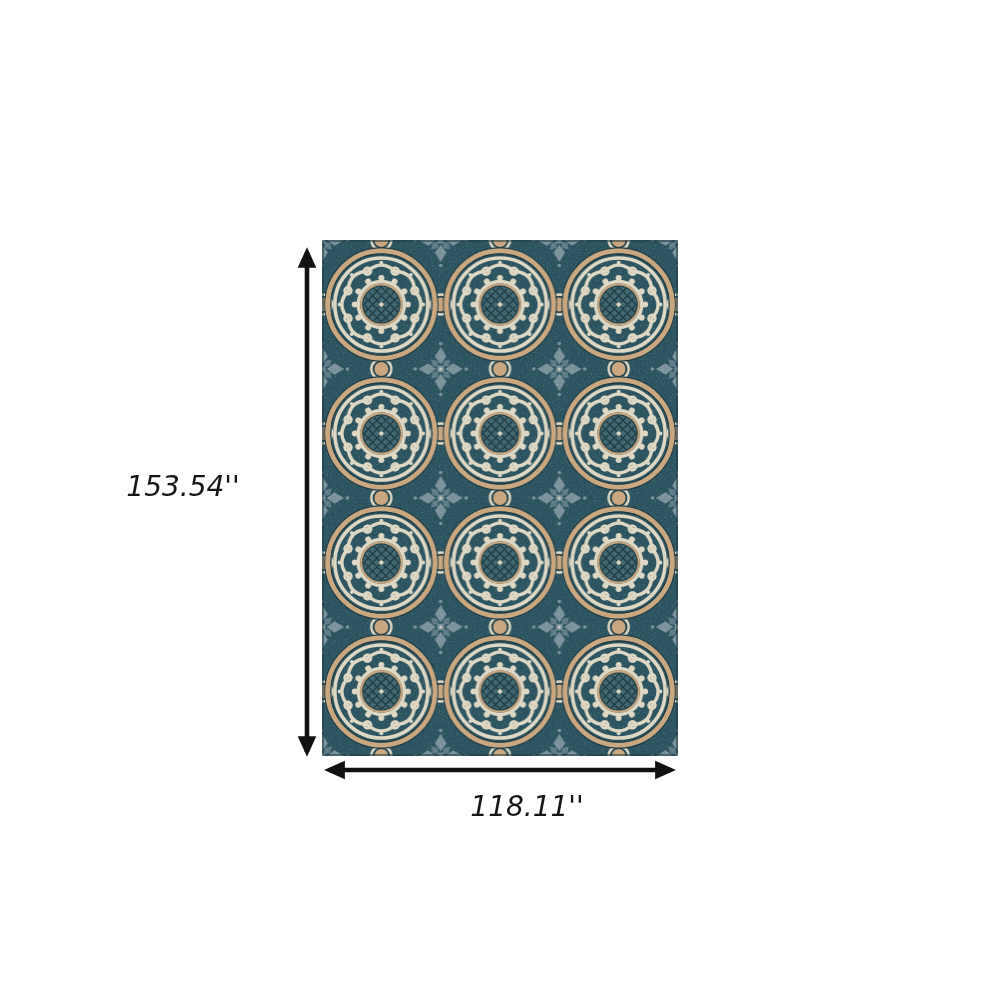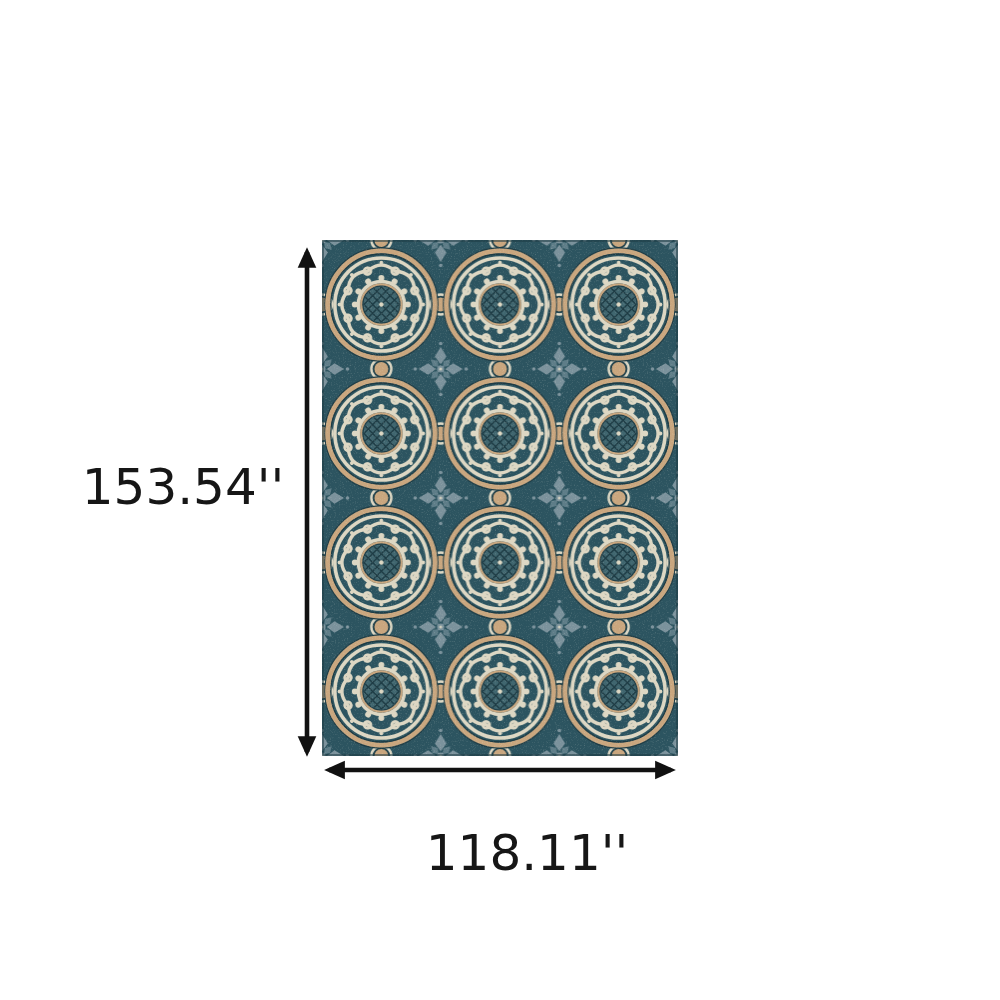--- a/index.html
+++ b/index.html
@@ -7,29 +7,30 @@
     width:1000px;height:1000px;
     background:var(--page-bg,#fff);
     font-family:"DejaVu Sans", "Liberation Sans", sans-serif;
     position:relative;overflow:hidden;
   }
   .stage{position:absolute;inset:0;}
   svg{position:absolute;left:0;top:0;}
   .dim-label{
     position:absolute;
     color:var(--text,#161616);
-    font-size:50px;
+    font-size:28px;
     line-height:46px;
     text-align:center;
     letter-spacing:0px;
     white-space:nowrap;
     user-select:none;
+    font-style:italic;
   }
   .dim-label.v{left:63px;top:464px;width:240px;}
-  .dim-label.h{left:407px;top:830px;width:240px;}
+  .dim-label.h{left:407px;top:784px;width:240px;}
 
   
   .rug-bg   {fill:var(--base-teal,#2c5460);}
   .center-bg{fill:var(--center-teal,#40666f);}
   .st-cream {stroke:var(--cream,#ddd7c3);fill:none;}
   .st-tan   {stroke:var(--tan,#c9a67e);fill:none;}
   .st-dark  {stroke:var(--outline-dark,#1d3b44);fill:none;}
   .f-cream  {fill:var(--cream,#ddd7c3);}
   .f-gray   {fill:var(--gray-blue,#7b929c);}
   .f-gray2  {fill:var(--gray-blue-dark,#5e7d88);}

